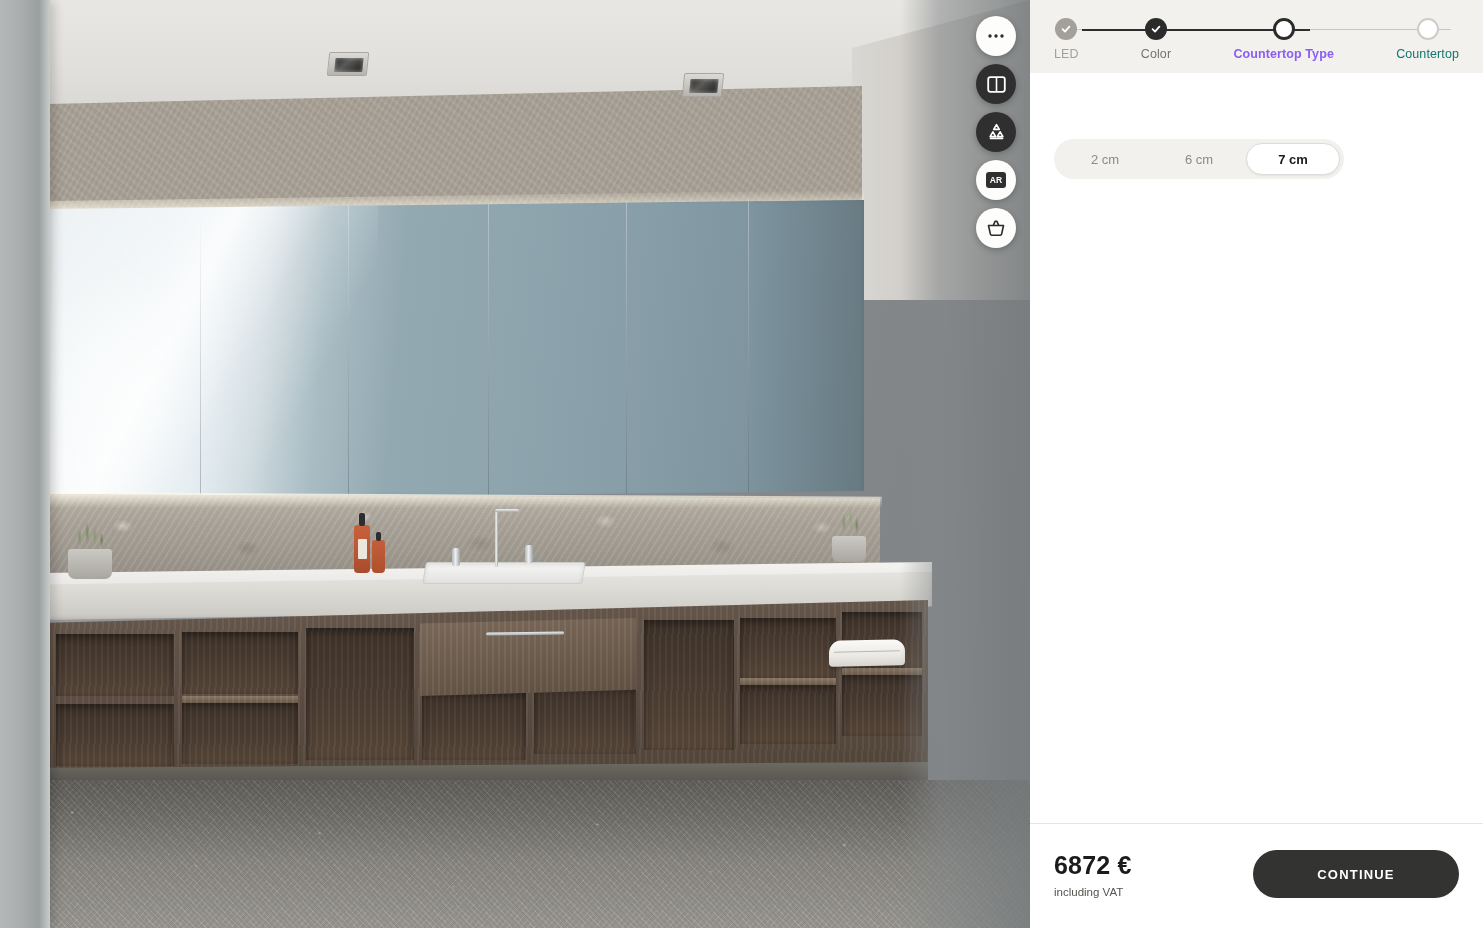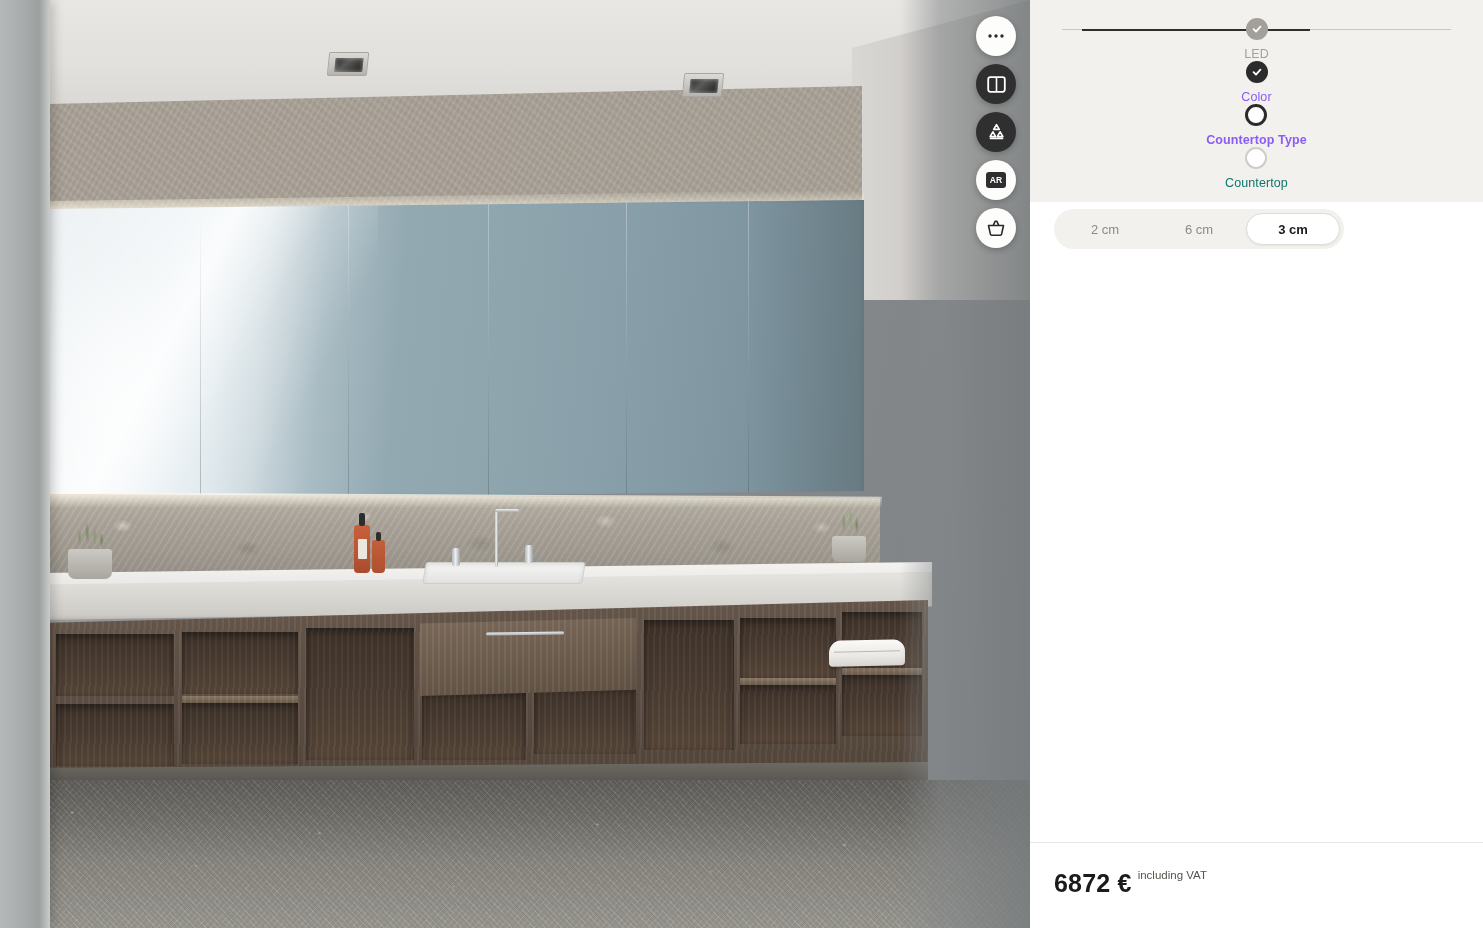--- a/index.html
+++ b/index.html
@@ -320,46 +320,46 @@
 
   
   .panel {
     width: 453px; height: 928px; background:#ffffff;
     display:flex; flex-direction:column; position:relative;
   }
   .panel-header {
     background:#f2f1ed; padding: 18px 24px 12px;
     flex: none;
   }
-  .stepper { position:relative; display:flex; justify-content:space-between; align-items:center;flex-direction:column; }
+  .stepper { position:relative; display:flex; justify-content:space-between; align-items:flex-end; }
   .stepper-line {
     position:absolute; left:8px; right:8px; top:11px; height:1px; background:#c9c7c3; z-index:0;
   }
   .stepper-line-done {
     position:absolute; left:28px; top:11px; height:1.5px; background:#2e2e2e; z-index:1;
     width: 228px;
   }
   .step { position:relative; z-index:2; display:flex; flex-direction:column; align-items:center; gap:7px; cursor:pointer; }
   .step-dot {
     width:22px; height:22px; border-radius:50%;
     display:flex; align-items:center; justify-content:center;
     background:#ffffff;
   }
   .step-dot.done-muted { background:#a3a09b; }
   .step-dot.done { background:#2b2b2b; }
   .step-dot.current { background:#ffffff; border:3px solid #2b2b2b; }
   .step-dot.upcoming { background:#ffffff; border:2px solid #cfccc7; }
   .step-dot svg { display:block; }
   .step-label { font-size:12.5px; letter-spacing:.1px; white-space:nowrap; }
   .step-label.muted   { color:#a3a09b; }
-  .step-label.done    { color:#8b5cf6; }
+  .step-label.done    { color:#737373; }
   .step-label.current { color:#8b5cf6; font-weight:bold; }
   .step-label.upcoming{ color:#0f766e; }
 
-  .panel-body { flex:1; padding: 7px 24px; overflow:hidden; background:#fff; }
+  .panel-body { flex:1; padding: 22px 24px; overflow:hidden; background:#fff;margin-top:44px; }
 
   .segmented {
     display:inline-flex; align-items:center;
     background:#f2f1ed; border-radius:22px; padding:4px;
     height:40px;
   }
   .seg {
     min-width:94px; height:32px; border-radius:18px;
     display:flex; align-items:center; justify-content:center;
     font-size:13px; color:#8d8a85; cursor:pointer; border:1px solid transparent;
@@ -370,21 +370,21 @@
     background:#ffffff; color:#1b1b1b; font-weight:bold;
     border:1px solid #dedcd8;
     box-shadow:0 1px 2px rgba(0,0,0,.06);
   }
 
   .panel-footer {
     flex:none; border-top:1px solid #e7e5e1;
     padding: 26px 24px 30px;
     display:flex; align-items:center; justify-content:space-between;
   }
-  .price-block { display:flex; flex-direction:row; gap:6px; }
+  .price-block { display:flex; flex-direction:column; gap:6px; }
   .price { font-size:25px; font-weight:bold; color:#1b1b1b; letter-spacing:.2px; }
   .price-note { font-size:11.5px; color:#56544f; }
   .continue-btn {
     width:206px; height:48px; border-radius:24px;
     background:#333331; color:#ffffff; border:none; cursor:pointer;
     font-size:13px; font-weight:bold; letter-spacing:1.2px;
     font-family:"Liberation Sans", sans-serif;
   }
 </style>
 </head>
@@ -552,25 +552,26 @@
           <span class="step-dot upcoming"></span>
           <span class="step-label upcoming">Countertop</span>
         </div>
       </div>
     </div>
 
     <div class="panel-body">
       <div class="segmented">
         <button class="seg">2 cm</button>
         <button class="seg">6 cm</button>
-        <button class="seg active">3 cm</button>
+        <button class="seg active">7 cm</button>
       </div>
     </div>
 
     <div class="panel-footer">
       <div class="price-block">
         <span class="price">6872 €</span>
         <span class="price-note">including VAT</span>
       </div>
+      <button class="continue-btn">CONTINUE</button>
     </div>
 
   </div>
 </div>
 
 </body></html>

